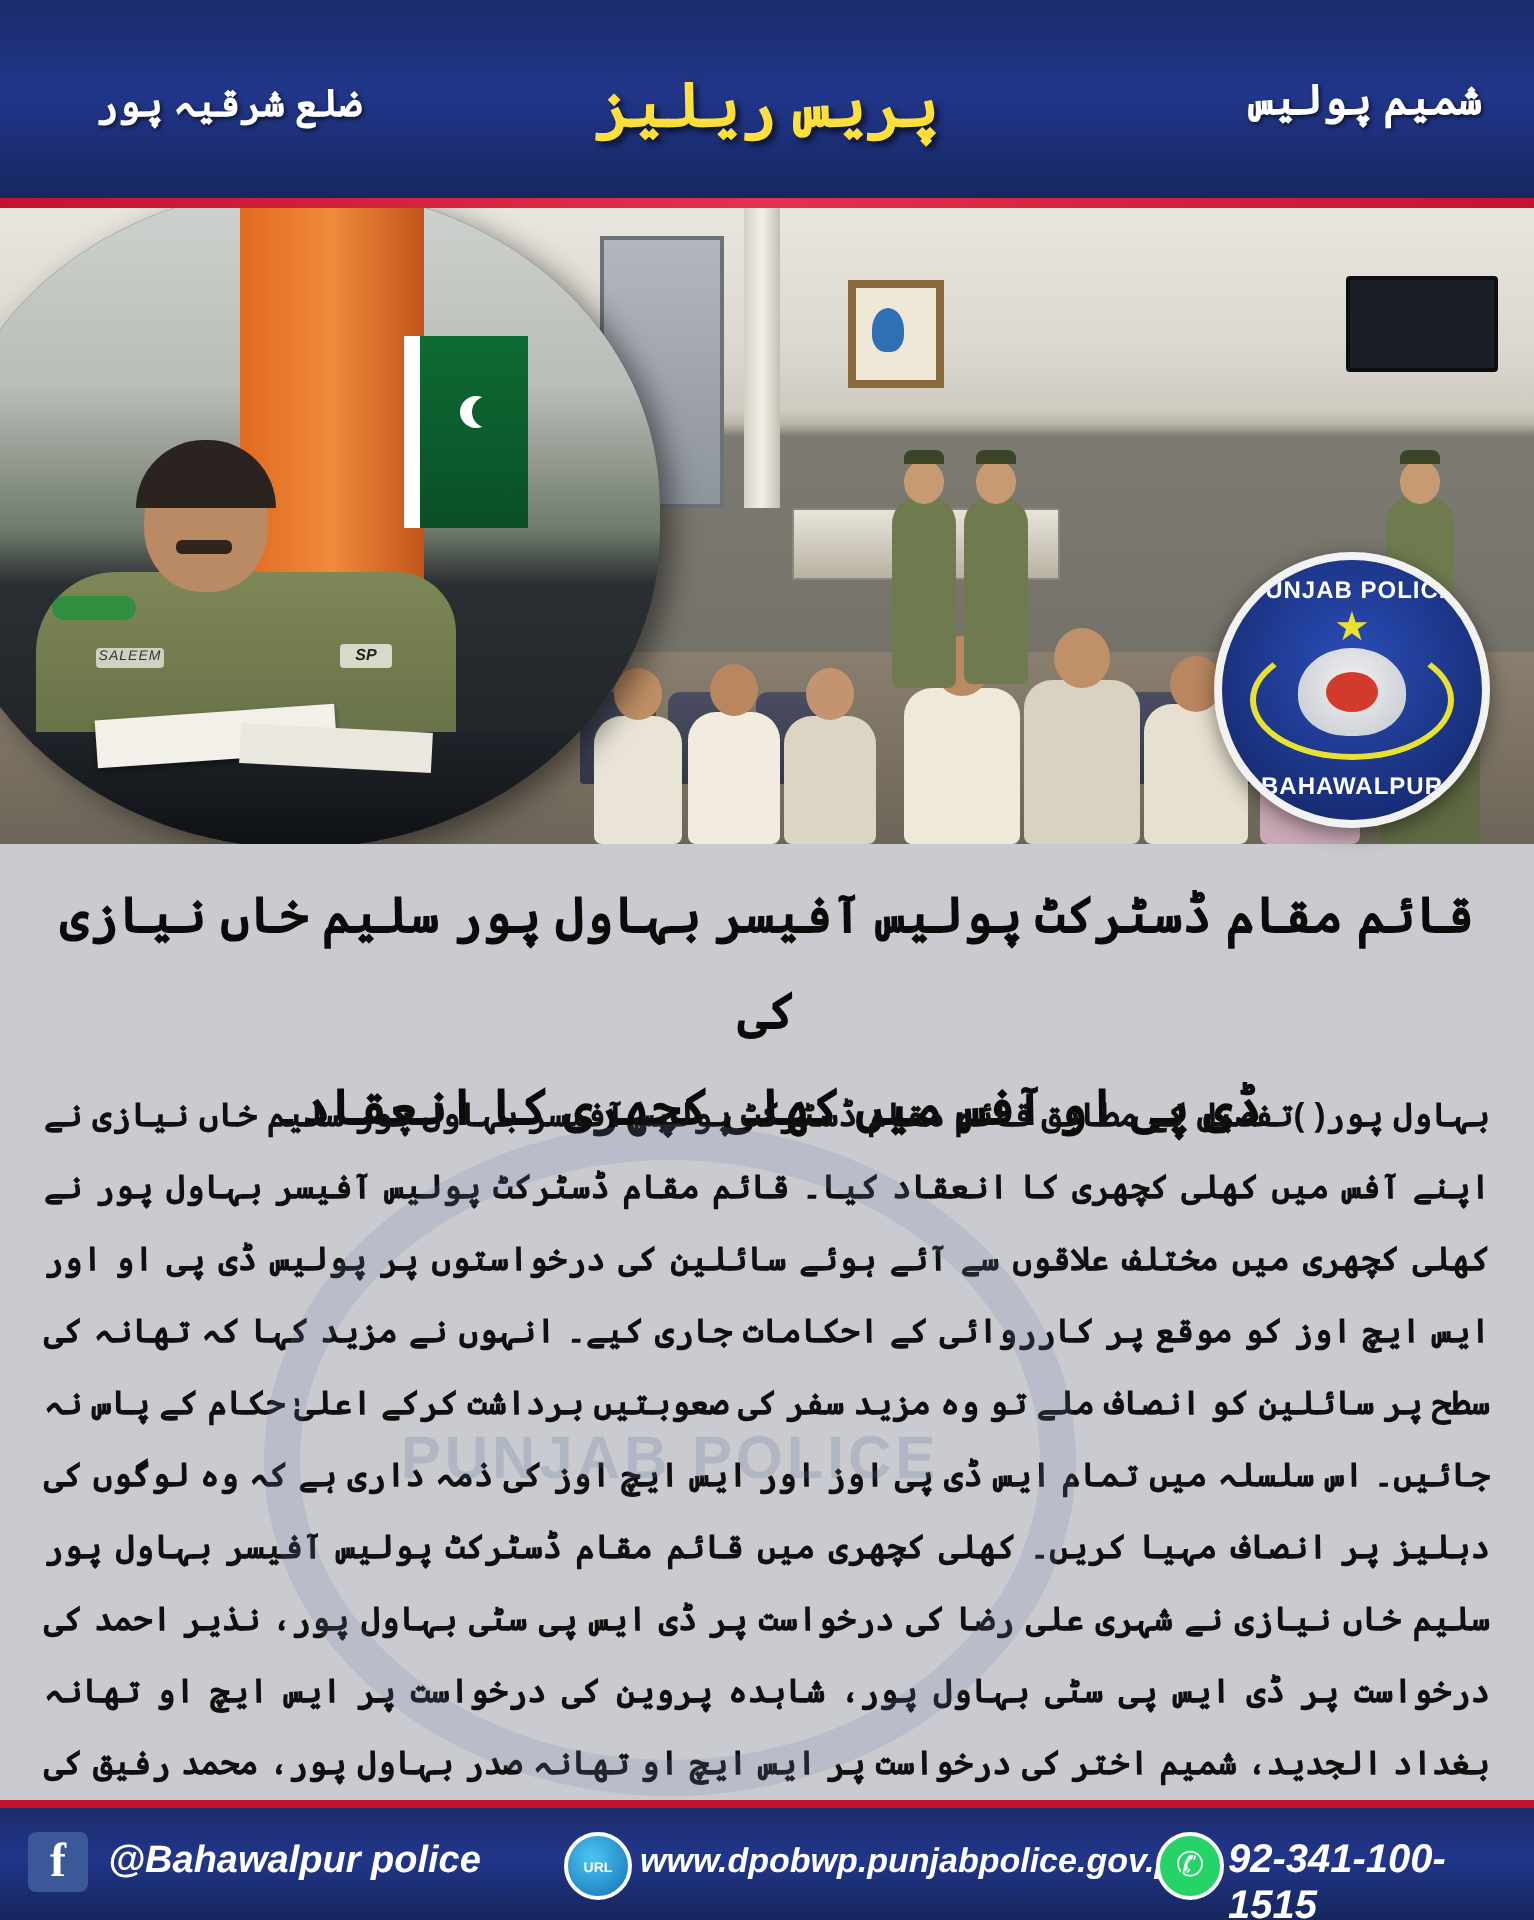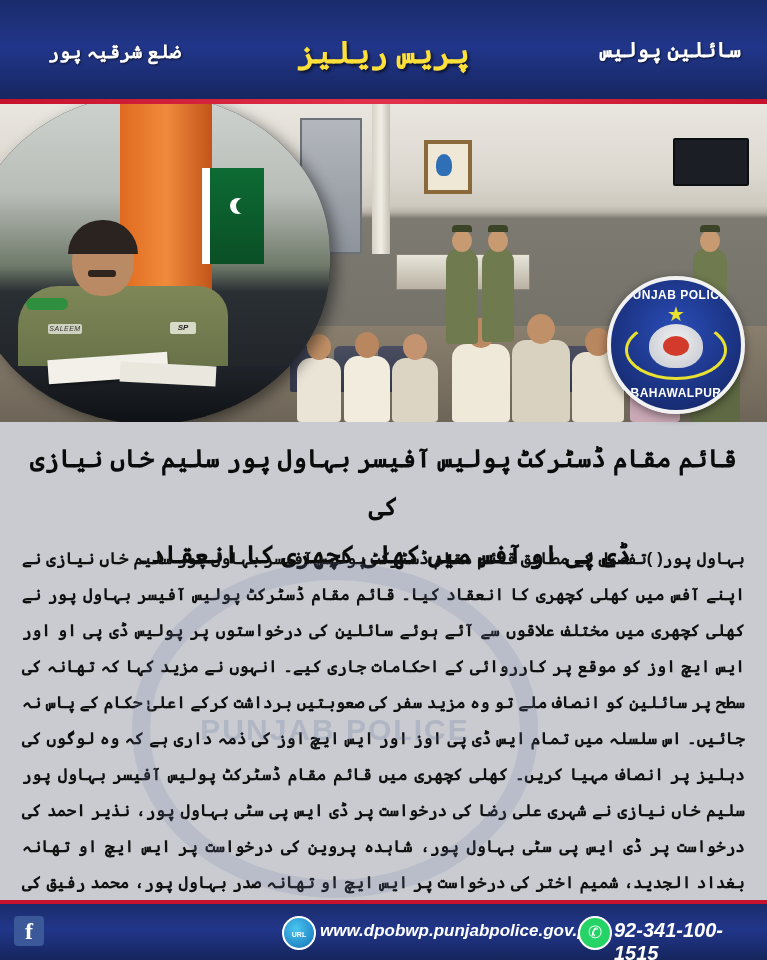--- a/index.html
+++ b/index.html
@@ -326,21 +326,21 @@
     position:absolute; left:614px; top:15px;
     color:#ffffff; font-size:20px; font-weight:bold; font-style:italic;
   }
 </style>
 </head>
 <body>
 
 <div class="page">
 
   <div class="top-banner">
-    <div class="banner-right">سائلین پولیس</div>
+    <div class="banner-right">شمیم پولیس</div>
     <div class="press-release">پریس ریلیز</div>
     <div class="banner-left">ضلع شرقیہ پور</div>
   </div>
 
   <div class="photo-area">
 
     <div class="photo-room">
       <div class="wall-pillar"></div>
       <div class="door"></div>
       <div class="wall-frame"></div>
@@ -440,19 +440,20 @@
   <div class="watermark">
     <span>PUNJAB POLICE</span>
   </div>
 
   <div class="body-wrap">
     <div class="body-text">بہاول پور(               )تفصیل کے مطابق قائم مقام ڈسٹرکٹ پولیس آفیسر بہاول پور سلیم خاں نیازی نے اپنے آفس میں کھلی کچھری کا انعقاد کیا۔ قائم مقام ڈسٹرکٹ پولیس آفیسر بہاول پور نے کھلی کچھری میں مختلف علاقوں سے آئے ہوئے سائلین کی درخواستوں پر پولیس ڈی پی او اور ایس ایچ اوز کو موقع پر کارروائی کے احکامات جاری کیے۔ انہوں نے مزید کہا کہ تھانہ کی سطح پر سائلین کو انصاف ملے تو وہ مزید سفر کی صعوبتیں برداشت کرکے اعلیٰ حکام کے پاس نہ جائیں۔ اس سلسلہ میں تمام ایس ڈی پی اوز اور ایس ایچ اوز کی ذمہ داری ہے کہ وہ لوگوں کی دہلیز پر انصاف مہیا کریں۔ کھلی کچھری میں قائم مقام ڈسٹرکٹ پولیس آفیسر بہاول پور سلیم خاں نیازی نے شہری علی رضا کی درخواست پر ڈی ایس پی سٹی بہاول پور، نذیر احمد کی درخواست پر ڈی ایس پی سٹی بہاول پور، شاہدہ پروین کی درخواست پر ایس ایچ او تھانہ بغداد الجدید، شمیم اختر کی درخواست پر ایس ایچ او تھانہ صدر بہاول پور، محمد رفیق کی درخواست پر ایس ایچ او تھانہ شرقیہ اور متعدد درخواستوں پر متعلقہ افسران کو میرٹ پر فوری کارروائی کے احکامات جاری کیے۔</div>
   </div>
 
   <div class="footer">
     <div class="fb-icon">f</div>
+    <div class="fb-text">@Bahawalpur police</div>
     <div class="url-icon">URL</div>
     <div class="url-text">www.dpobwp.punjabpolice.gov.pk</div>
     <div class="wa-icon">✆</div>
     <div class="wa-text">92-341-100-1515</div>
   </div>
 
 </div>
 
 </body></html>

